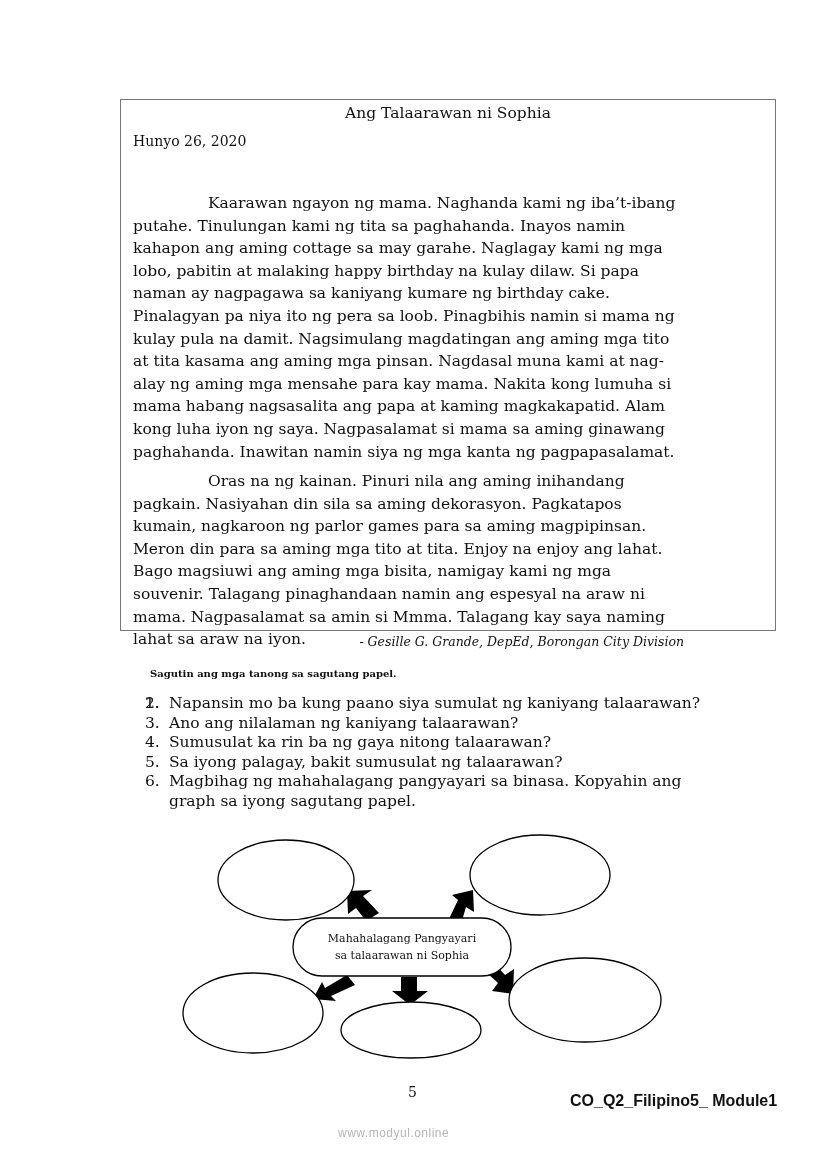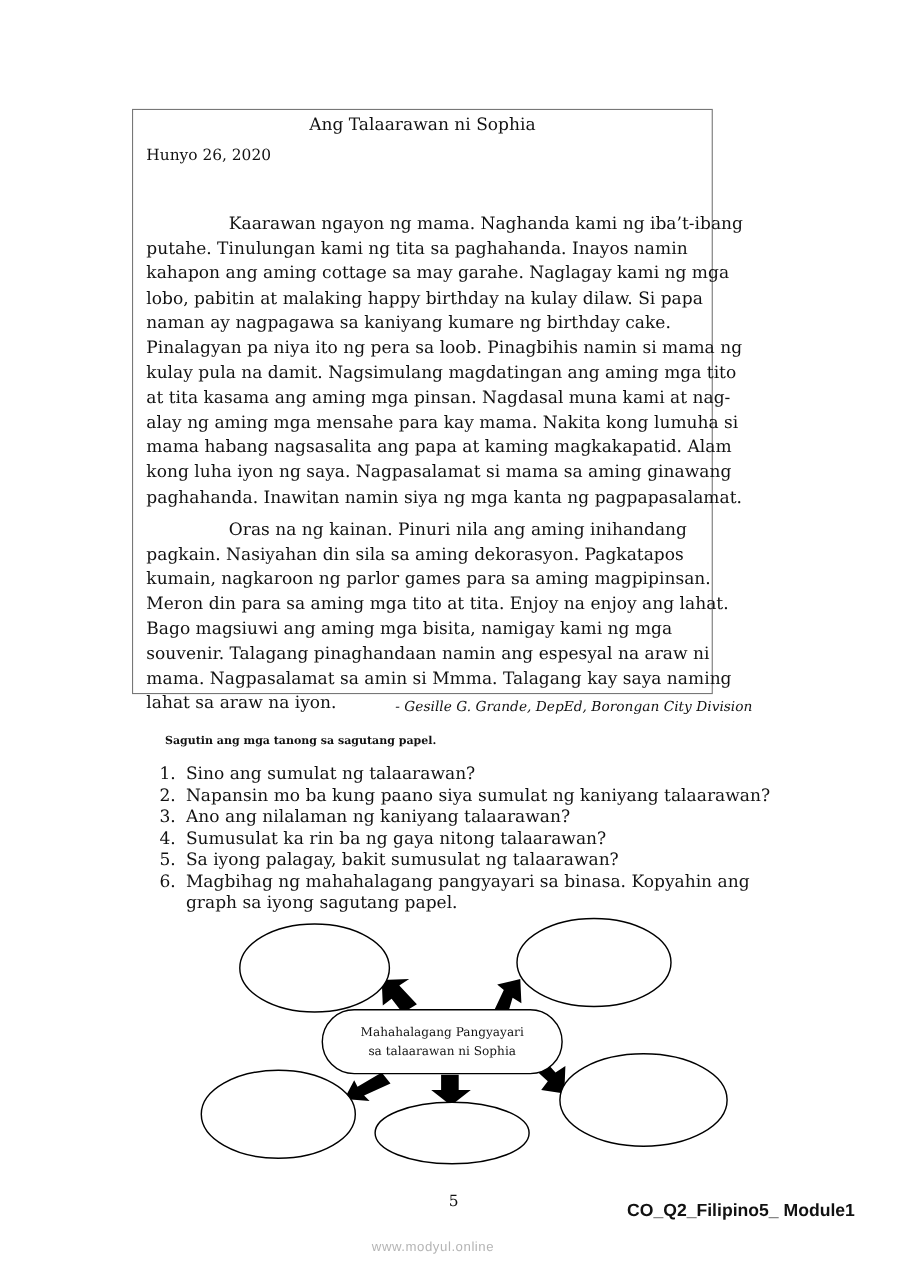--- a/index.html
+++ b/index.html
@@ -1,19 +1,19 @@
 <!DOCTYPE html>
 <html><head>
 <meta charset="utf-8">
 <style>
   html, body { margin: 0; padding: 0; background: #ffffff; }
   body { width: 826px; height: 1169px; position: relative; overflow: hidden; color: #111; }
   .serif { font-family: "DejaVu Serif", "Liberation Serif", serif; }
   .story-box {
-    position: absolute; left: 120px; top: 99px; width: 528px; height: 532px;
+    position: absolute; left: 120px; top: 99px; width: 656px; height: 532px;
     border: 1px solid #777; box-sizing: border-box;
   }
   .story-title {
     position: absolute; left: 0; right: 0; top: 2px; text-align: center;
     font-size: 15.5px; line-height: 22px;
   }
   .story-date {
     position: absolute; left: 12px; top: 30px; font-size: 14px; line-height: 22px;
   }
   .para {
@@ -84,21 +84,21 @@
     <span class="line">mama. Nagpasalamat sa amin si Mmma. Talagang kay saya naming</span>
     <span class="line">lahat sa araw na iyon.</span>
   </div>
 </div>
 
 <div class="citation serif">- Gesille G. Grande, DepEd, Borongan City Division</div>
 
 <div class="instruction serif">Sagutin ang mga tanong sa sagutang papel.</div>
 
 <ol class="questions serif">
-  <li><span class="num">1.</span><span>Sino ang sumulat ng talaarawan?</span></li>
+  <li><span class="num">1.</span></li>
   <li><span class="num">2.</span><span>Napansin mo ba kung paano siya sumulat ng kaniyang talaarawan?</span></li>
   <li><span class="num">3.</span><span>Ano ang nilalaman ng kaniyang talaarawan?</span></li>
   <li><span class="num">4.</span><span>Sumusulat ka rin ba ng gaya nitong talaarawan?</span></li>
   <li><span class="num">5.</span><span>Sa iyong palagay, bakit sumusulat ng talaarawan?</span></li>
   <li><span class="num">6.</span><span>Magbihag ng mahahalagang pangyayari sa binasa. Kopyahin ang</span><br><span>graph sa iyong sagutang papel.</span></li>
 </ol>
 
 <svg class="diagram" viewBox="0 0 826 1169" xmlns="http://www.w3.org/2000/svg">
   <g fill="#000" stroke="none">
 

